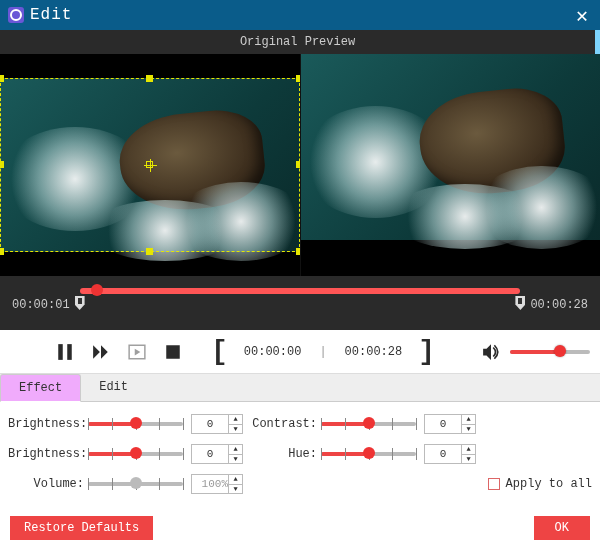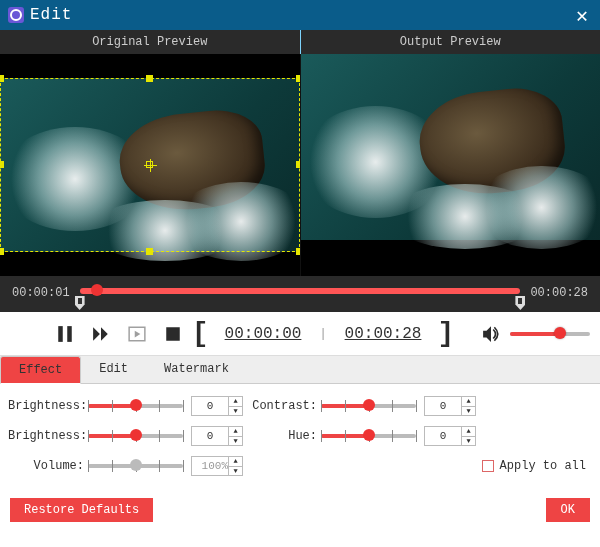--- a/index.html
+++ b/index.html
@@ -9,21 +9,21 @@
   .titlebar { height: 30px; background: #0a5c8a; display: flex; align-items: center; padding: 0 8px; color: #fff; }
   .titlebar .logo { width: 16px; height: 16px; background: #6a57d6; border-radius: 3px; display: flex; align-items: center; justify-content: center; margin-right: 6px; }
   .titlebar .logo::before { content: ""; width: 8px; height: 8px; border: 2px solid #fff; border-radius: 50%; display: block; }
   .titlebar .title { font-family: "Courier New", monospace; font-size: 16px; letter-spacing: 1px; flex: 1; }
   .titlebar .close { font-size: 20px; cursor: pointer; padding: 0 4px; font-weight: bold; }
 
   
   .preview-area { background: #2a2a2a; color: #ccc; }
   .preview-headers { display: flex; height: 24px; }
   .preview-headers > div { flex: 1; text-align: center; line-height: 24px; font-family: "Courier New", monospace; font-size: 12px; }
-  .preview-headers > div:first-child { border-right: 1px solid #7dd3fc; }
+  .preview-headers > div:first-child { border-right: 5px solid #7dd3fc; }
   .preview-panes { display: flex; height: 222px; background: #000; }
   .preview-panes > div { flex: 1; position: relative; overflow: hidden; }
   .preview-panes > div:first-child { border-right: 1px solid #111; }
 
   .thumb { position: absolute; left: 0; right: 0; background: linear-gradient(135deg,#1a5a5a 0%, #0d3a3a 60%, #0a2a2a 100%); }
   .pane-left .thumb { top: 24px; bottom: 24px; }
   .pane-right .thumb { top: 0; bottom: 36px; }
   .rock { position: absolute; left: 40%; top: 20%; width: 48%; height: 55%; background: radial-gradient(ellipse at 40% 40%, #6b5a3e 0%, #3e2f1e 60%, #1f170d 100%); border-radius: 45% 35% 40% 50%; transform: rotate(-6deg); box-shadow: inset -6px -6px 12px rgba(0,0,0,.5); }
   .foam { position: absolute; background: radial-gradient(circle, rgba(255,255,255,0.9) 0%, rgba(200,230,230,0.5) 40%, transparent 70%); border-radius: 50%; }
   .f1 { left: 0; top: 28%; width: 50%; height: 60%; }
@@ -36,48 +36,48 @@
   .handle { position: absolute; width: 7px; height: 7px; background: #e6e600; }
   .h-tl { left: -4px; top: -4px; } .h-tc { left: 50%; top: -4px; margin-left: -4px; } .h-tr { right: -4px; top: -4px; }
   .h-ml { left: -4px; top: 50%; margin-top: -4px; } .h-mr { right: -4px; top: 50%; margin-top: -4px; }
   .h-bl { left: -4px; bottom: -4px; } .h-bc { left: 50%; bottom: -4px; margin-left: -4px; } .h-br { right: -4px; bottom: -4px; }
   .h-c { left: 50%; top: 50%; margin: -4px 0 0 -4px; border: 1px solid #e6e600; background: transparent; }
   .h-c::before, .h-c::after { content: ""; position: absolute; background: #e6e600; }
   .h-c::before { left: 3px; top: -3px; width: 1px; height: 13px; }
   .h-c::after { top: 3px; left: -3px; height: 1px; width: 13px; }
 
   
-  .timeline { background: #2a2a2a; padding: 10px 12px 0; display: flex; align-items: flex-start; gap: 10px; color: #ccc; font-family: "Courier New", monospace; }
+  .timeline { background: #2a2a2a; padding: 10px 12px 18px; display: flex; align-items: flex-end; gap: 10px; color: #ccc; font-family: "Courier New", monospace; }
   .timeline .time { font-size: 12px; }
   .track { flex: 1; position: relative; height: 26px; }
   .track .bar { position: absolute; left: 0; right: 0; top: 2px; height: 6px; background: #f55; border-radius: 3px; }
   .track .playhead { position: absolute; top: -2px; width: 12px; height: 12px; background: #e33; border-radius: 50%; margin-left: -6px; }
   .track .marker { position: absolute; top: 10px; width: 10px; height: 14px; background: #ddd; clip-path: polygon(0 0, 100% 0, 100% 60%, 50% 100%, 0 60%); }
   .track .marker::after { content: ""; position: absolute; left: 3px; top: 2px; width: 4px; height: 6px; background: #333; }
   .track .marker.start { margin-left: -5px; }
   .track .marker.end { margin-left: -5px; }
 
   
   .transport { background: #fff; height: 44px; display: flex; align-items: center; padding: 0 10px; border-bottom: 1px solid #ddd; }
   .transport .group { display: flex; align-items: center; gap: 14px; }
   .transport .spacer { flex: 1; }
   .tbtn { width: 22px; height: 22px; display: flex; align-items: center; justify-content: center; cursor: pointer; color: #2b2b2b; }
   .tbtn svg { width: 18px; height: 18px; fill: #2b2b2b; }
   .bracket { font-size: 28px; font-weight: bold; color: #2b2b2b; padding: 0 2px; cursor: pointer; line-height: 1; }
-  .tc { font-family: "Courier New", monospace; font-size: 16px; color: #333; text-decoration: underline; }
+  .tc { font-family: "Courier New", monospace; font-size: 12px; color: #333; }
   .vline { color: #999; padding: 0 4px; }
   .vol-wrap { display: flex; align-items: center; gap: 8px; margin-left: 18px; }
   .vol-slider { width: 80px; height: 4px; background: #bbb; position: relative; border-radius: 2px; }
   .vol-slider .fill { position: absolute; left: 0; top: 0; bottom: 0; background: #e44; border-radius: 2px; }
   .vol-slider .knob { position: absolute; top: -5px; width: 12px; height: 12px; background: #e33; border-radius: 50%; margin-left: -6px; box-shadow: 0 0 2px rgba(0,0,0,.4); }
 
   
   .tabs { display: flex; background: #eee; border-bottom: 1px solid #ccc; }
   .tab { padding: 6px 18px; font-family: "Courier New", monospace; font-size: 12px; color: #333; cursor: pointer; }
-  .tab.active { background: #ef4444; border: 1px solid #ccc; border-bottom: 1px solid #fff; margin-bottom: -1px; border-radius: 3px 3px 0 0; }
+  .tab.active { background: #f0abfc; border: 1px solid #ccc; border-bottom: 1px solid #fff; margin-bottom: -1px; border-radius: 3px 3px 0 0; }
 
   
   .panel { padding: 12px 8px 4px; background: #fff; }
   .row { display: flex; align-items: center; margin-bottom: 10px; }
   .cell-label { width: 80px; text-align: right; padding-right: 4px; font-family: "Courier New", monospace; font-size: 12px; color: #333; }
   .cell-slider { width: 95px; position: relative; height: 20px; }
   .sld-track { position: absolute; left: 0; right: 0; top: 8px; height: 4px; background: #bbb; border-radius: 2px; }
   .sld-fill { position: absolute; left: 0; top: 8px; height: 4px; background: #e44; border-radius: 2px; }
   .sld-knob { position: absolute; top: 3px; width: 12px; height: 12px; background: #e33; border-radius: 50%; margin-left: -6px; }
   .sld-knob.gray { background: #bbb; }
@@ -87,36 +87,35 @@
   .spin .val { flex: 1; text-align: center; font-family: "Courier New", monospace; font-size: 11px; }
   .spin .arrows { width: 14px; display: flex; flex-direction: column; border-left: 1px solid #bbb; }
   .spin .arrows span { flex: 1; font-size: 7px; line-height: 9px; text-align: center; color: #333; cursor: pointer; }
   .spin .arrows span:first-child { border-bottom: 1px solid #bbb; }
   .cell-check { display: flex; align-items: center; gap: 6px; font-family: "Courier New", monospace; font-size: 12px; color: #333; margin-left: 12px; }
   .cell-check .box { width: 12px; height: 12px; border: 1px solid #d66; display: inline-block; }
 
   
   .footer { display: flex; align-items: center; padding: 8px 10px; gap: 10px; }
   .btn { font-family: "Courier New", monospace; font-size: 12px; padding: 5px 14px; background: #e44; color: #fff; border: none; cursor: pointer; }
-  .btn.small { padding: 5px 15px; }
+  .btn.small { padding: 5px 21px; }
   .footer .spacer { flex: 1; }
 </style>
 </head>
 <body>
 
 <div class="titlebar">
   <span class="logo"></span>
   <span class="title">Edit</span>
   <span class="close">✕</span>
 </div>
 
 <div class="preview-area">
   <div class="preview-headers">
     <div>Original Preview</div>
-    <div>Output Preview</div>
   </div>
   <div class="preview-panes">
     <div class="pane-left">
       <div class="thumb">
         <div class="foam f1"></div>
           <div class="rock"></div>
           <div class="foam f2"></div>
           <div class="foam f3"></div>
       </div>
       <div class="crop">
@@ -199,21 +198,20 @@
     <div class="vol-slider">
       <div class="fill" style="width:62%"></div>
       <div class="knob" style="left:62%"></div>
     </div>
   </div>
 </div>
 
 <div class="tabs">
   <div class="tab active">Effect</div>
   <div class="tab">Edit</div>
-  <div class="tab">Watermark</div>
 </div>
 
 <div class="panel">
   <div class="row">
     <div class="cell-label">Brightness:</div>
     <div class="cell-slider">
       <div class="sld-track"></div>
         <div class="sld-fill" style="width:50%"></div>
       <div class="sld-tick" style="left:0%"></div>
         <div class="sld-tick" style="left:25%"></div>
@@ -314,21 +312,21 @@
         <div class="spin">
           <span class="val" style="color:#999;text-align:right;">100%</span>
           <span class="arrows">
             <span>▲</span>
             <span>▼</span>
           </span>
         </div>
       </div>
 
     <div style="flex:1"></div>
-    <label class="cell-check" style="margin-right:6px;padding-left:24px;">
+    <label class="cell-check" style="margin-right:0;padding-left:24px;">
         <span class="box"></span>
         <span>Apply to all</span>
       </label>
   </div>
 </div>
 
 <div class="footer">
   <button class="btn">Restore Defaults</button>
   <div class="spacer"></div>
   <button class="btn small">OK</button>

